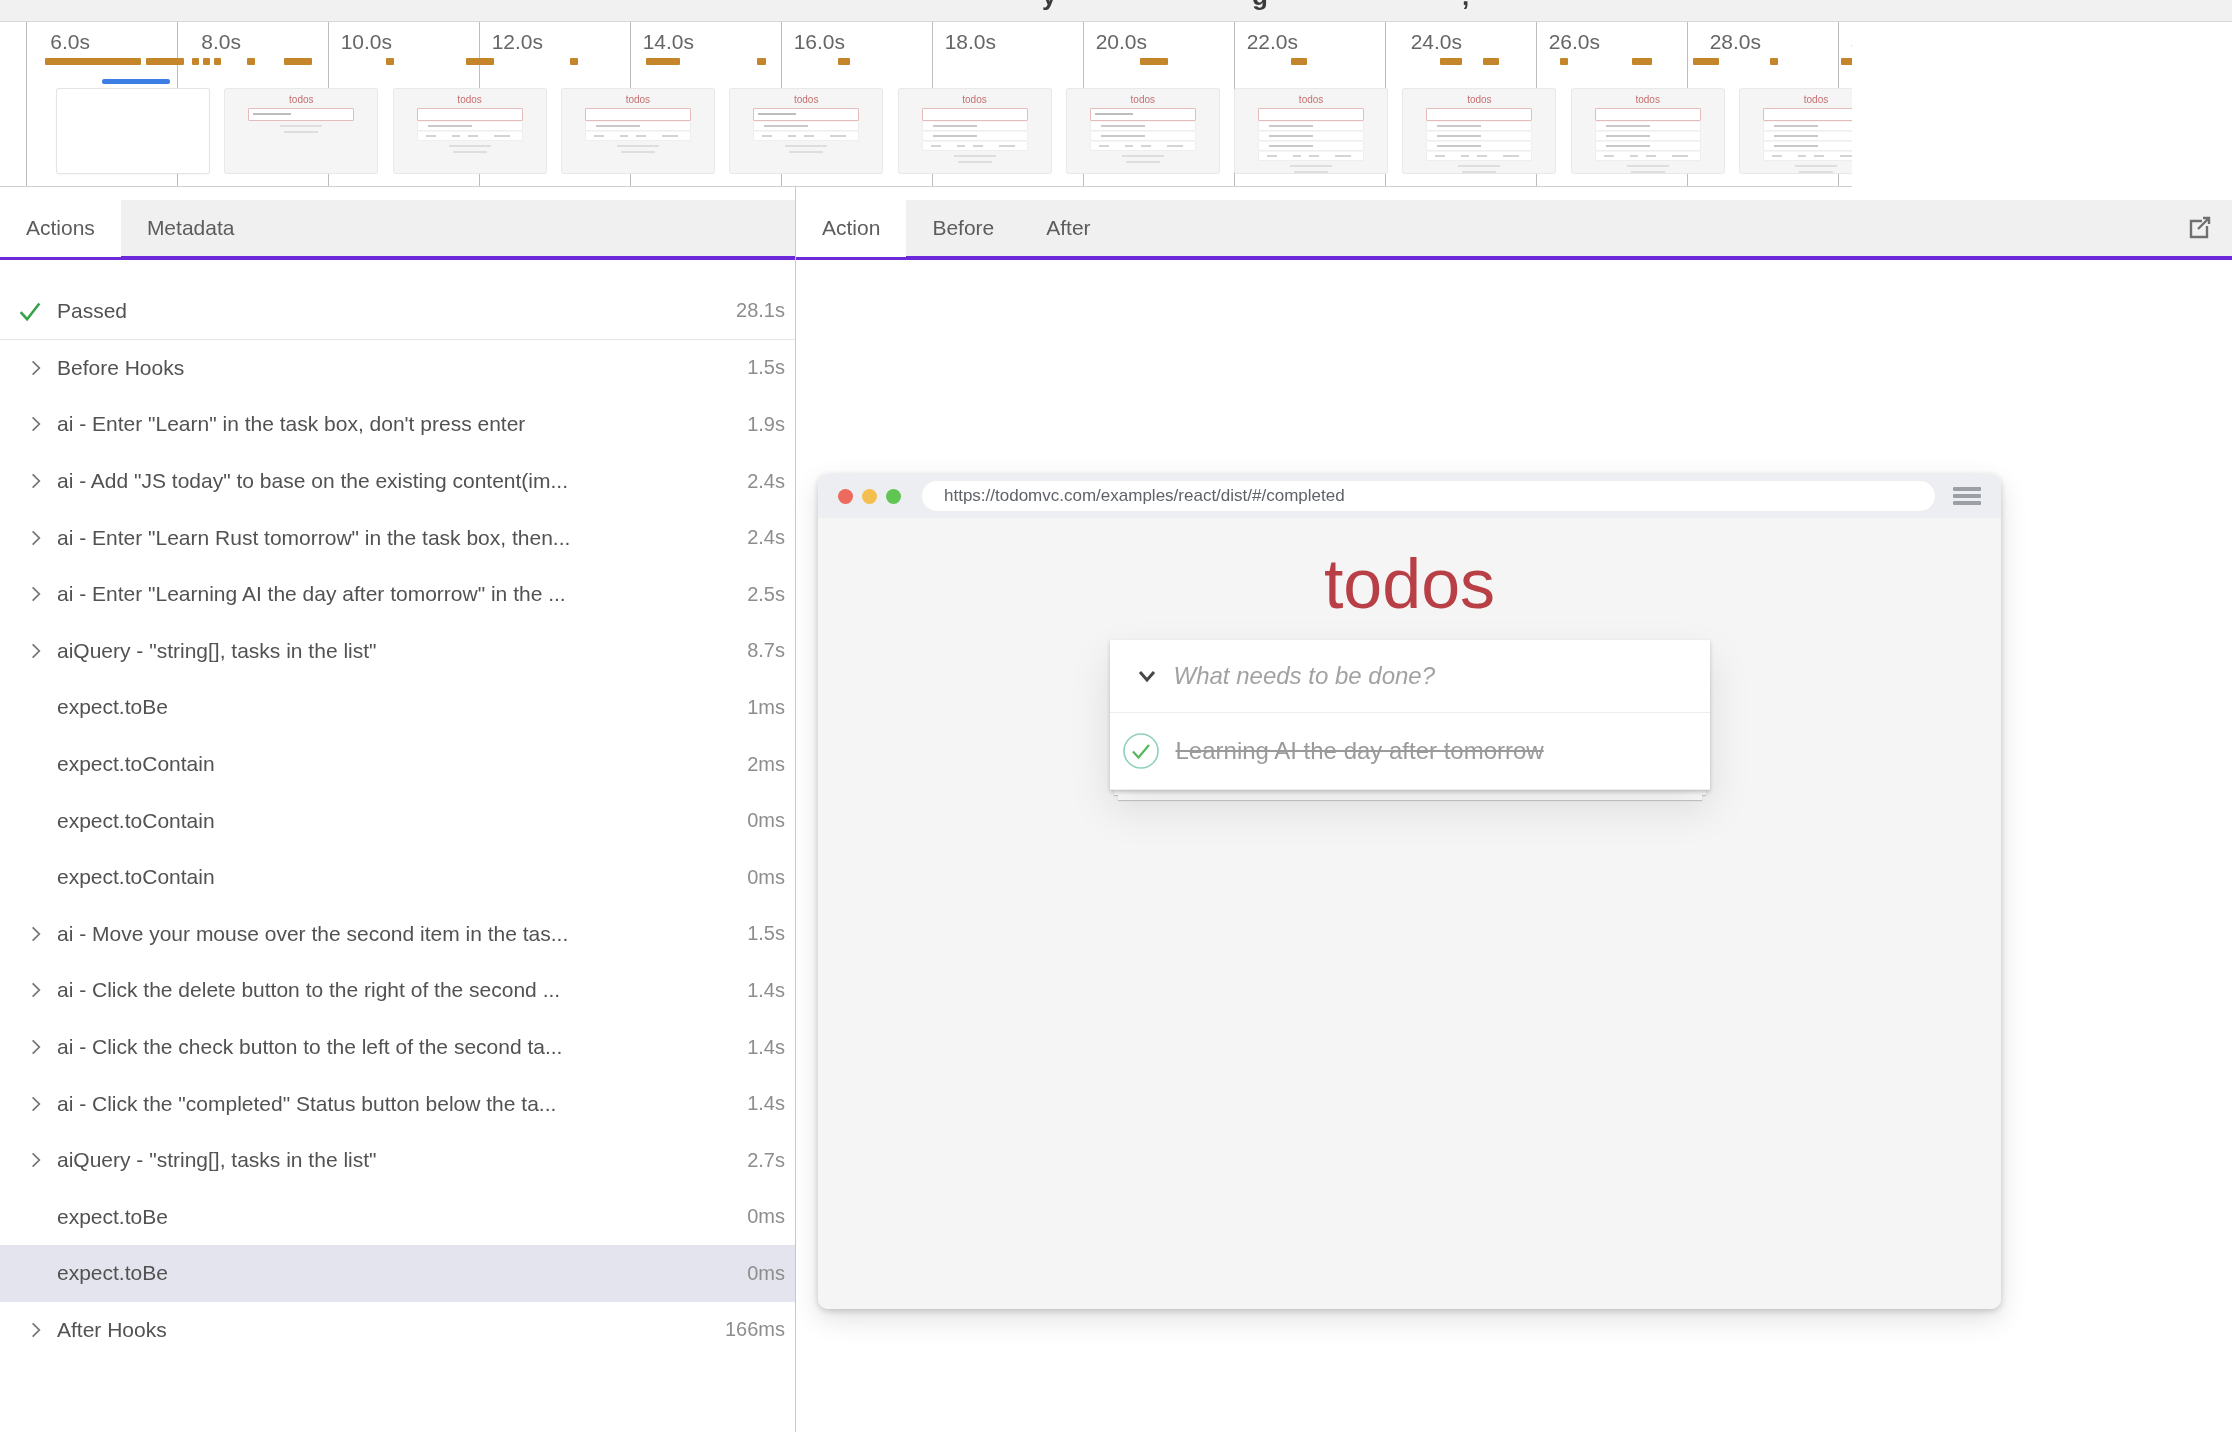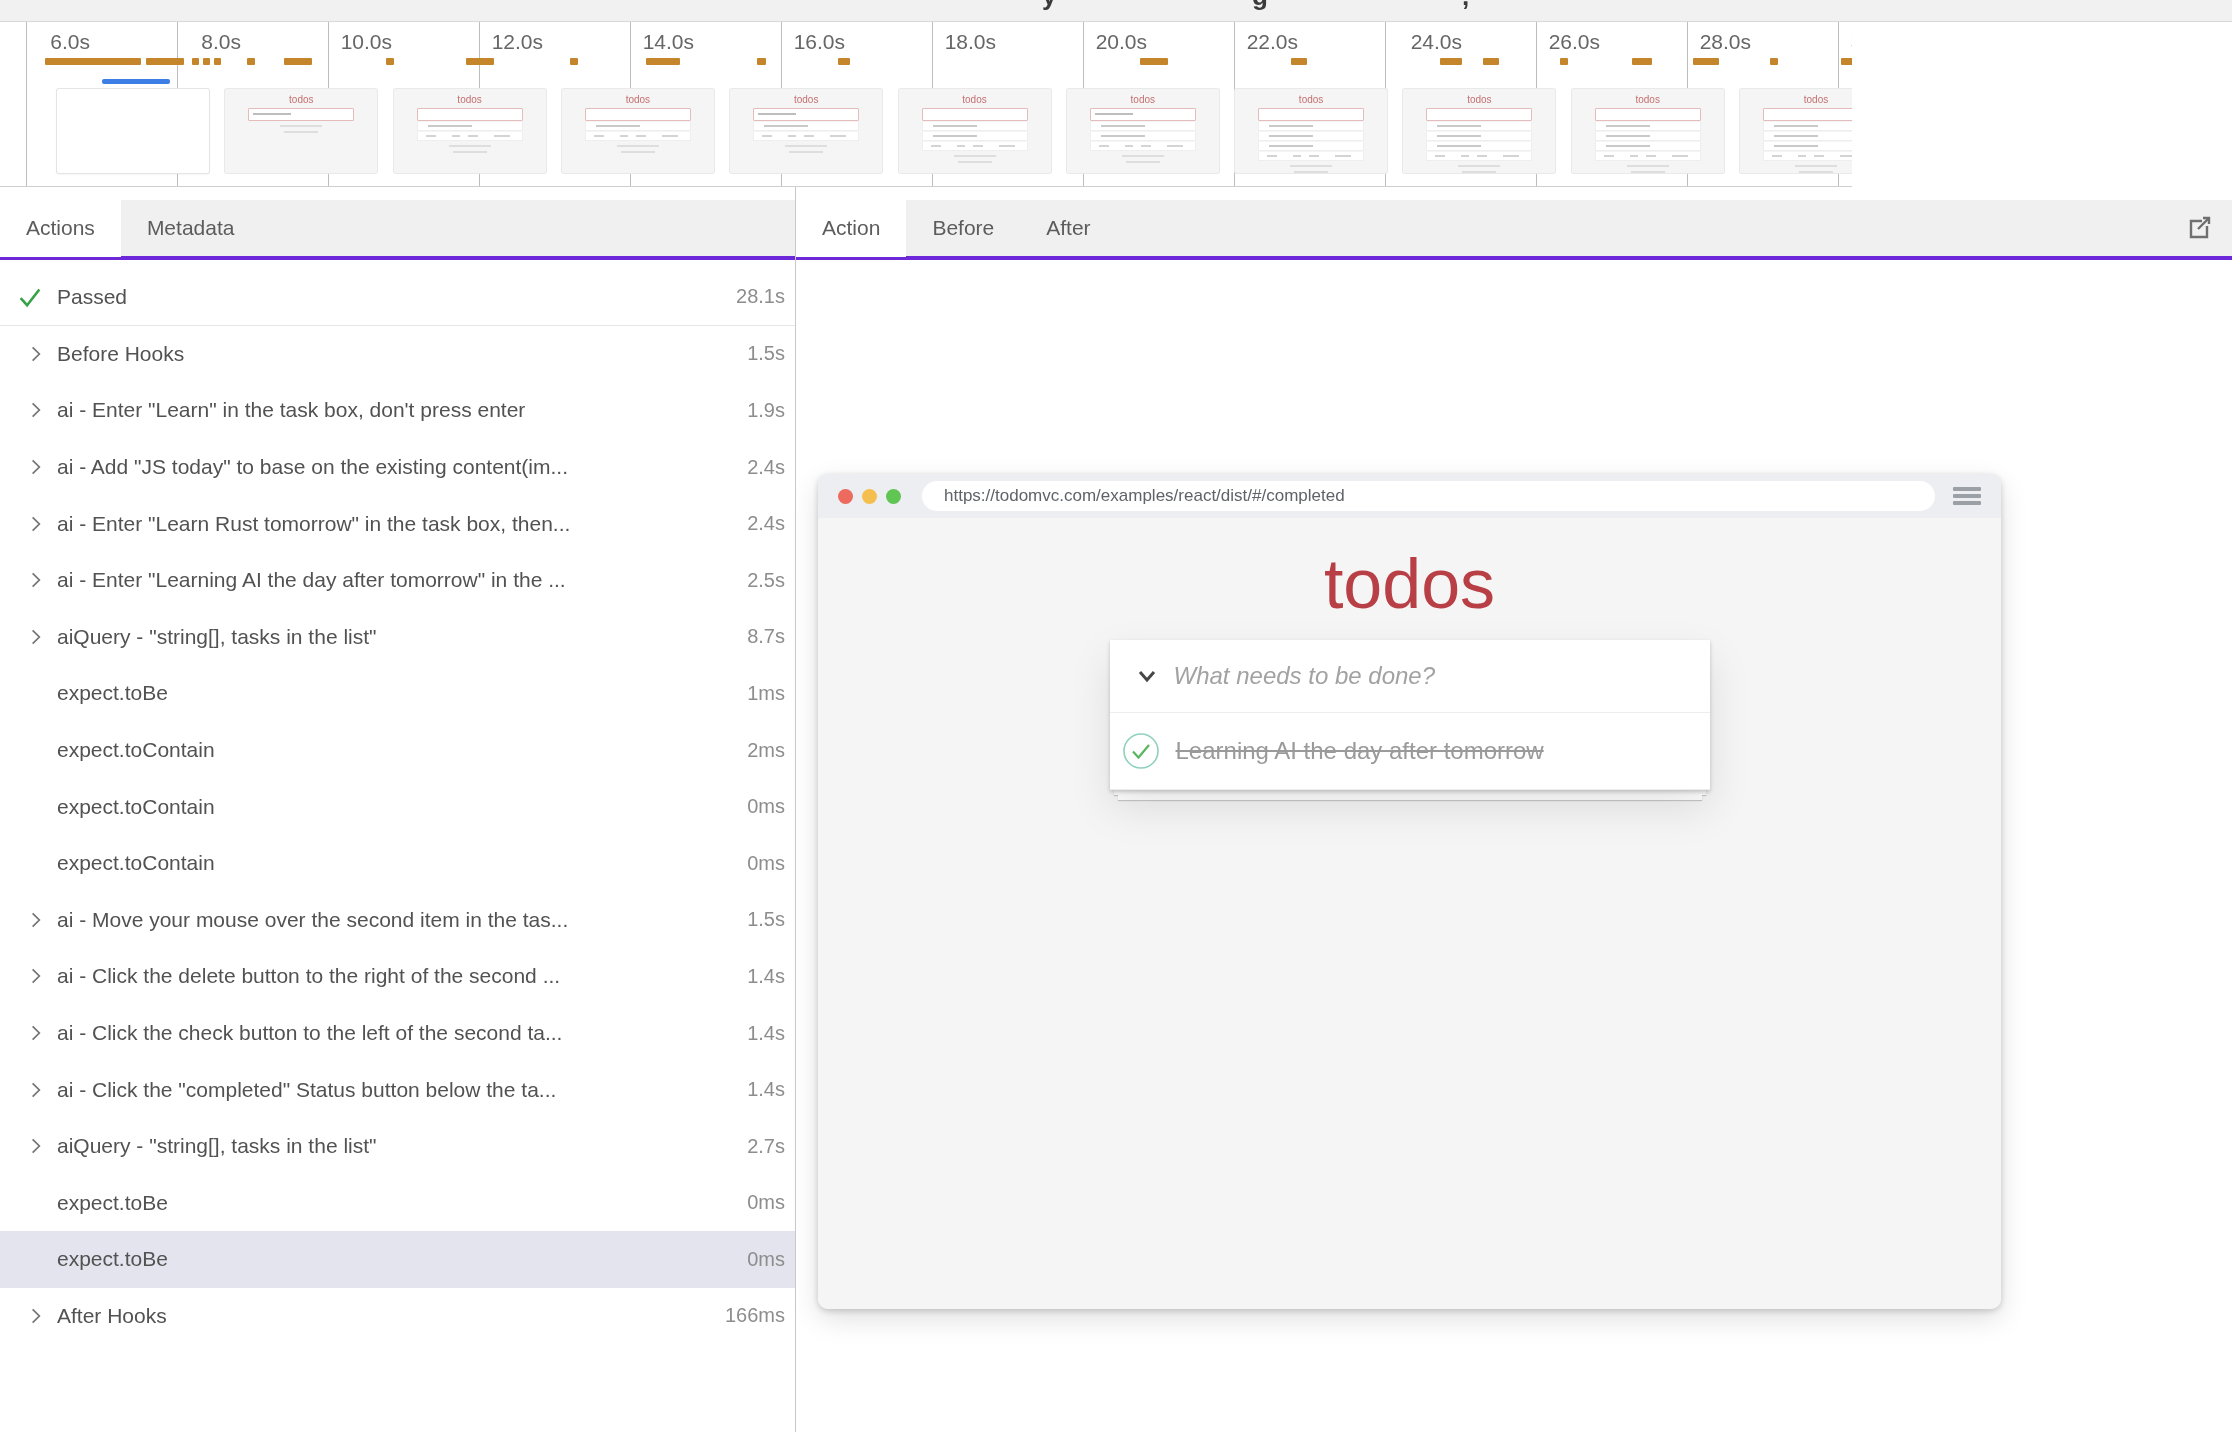--- a/index.html
+++ b/index.html
@@ -35,21 +35,21 @@
   .t-foot.l1{width:42px}.t-foot.l2{width:34px}
   
   .main{position:absolute;left:0;top:187px;right:0;bottom:0;display:flex;}
   .left-panel{width:796px;flex:none;border-right:1px solid #c9c9c9;padding-top:13px;box-sizing:border-box;background:#fff;}
   .right-panel{flex:1;padding-top:13px;box-sizing:border-box;background:#fff;position:relative;}
   .tabbar{height:56px;background:#f0f0f0;border-bottom:4px solid #6d28d9;display:flex;align-items:stretch;position:relative;}
   .tab{display:flex;align-items:center;padding:0 26px;font-size:21px;color:#5c5c5c;cursor:default;}
   .tab.active{background:#fff;margin-bottom:-1px;border-bottom:1px solid #fff;}
   .iconbtn{position:absolute;right:16px;top:11px;width:34px;height:34px;display:flex;align-items:center;justify-content:center;}
   
-  .action-list{padding-top:9px;}
+  .action-list{padding-top:23px;}
   .arow{position:relative;height:56.6px;display:flex;align-items:center;padding-left:57px;box-sizing:border-box;}
   .arow.passed-row{border-bottom:1px solid #e6e6e6;}
   .arow.selected{background:#e4e4ef;}
   .albl{font-size:21px;color:#525252;white-space:nowrap;overflow:hidden;max-width:645px;}
   .adur{position:absolute;right:10px;font-size:20px;color:#8d8d8d;}
   .chev{position:absolute;left:24px;top:50%;transform:translateY(-50%);line-height:0;}
   .pcheck{position:absolute;left:16px;top:50%;transform:translateY(-50%);line-height:0;}
   
   .bwindow{position:relative;margin:214px 0 0 22px;width:1183px;height:835px;border-radius:10px;
     overflow:hidden;box-shadow:0 2px 6px rgba(0,0,0,.18),0 10px 28px rgba(0,0,0,.12);background:#f5f5f5;}
@@ -111,21 +111,21 @@
     <div class="tick-label" style="right: 856px;">18.0s</div>
     <div class="gridline" style="left: 1536px;"></div>
     <div class="tick-label" style="right: 705px;">20.0s</div>
     <div class="gridline" style="left: 1687px;"></div>
     <div class="tick-label" style="right: 554px;">22.0s</div>
     <div class="gridline" style="left: 1838px;"></div>
     <div class="tick-label" style="right: 390px;">24.0s</div>
     <div class="gridline" style="left: 1989px;"></div>
     <div class="tick-label" style="right: 252px;">26.0s</div>
     <div class="gridline" style="left: 2140px;"></div>
-    <div class="tick-label" style="right: 101px;">28.0s</div>
+    <div class="tick-label" style="right: 91px;">28.0s</div>
     <div class="tick-label" style="right: -50px;">30.0s</div>
     <div class="amark" style="left: 45px; width: 96px; background: rgb(197, 134, 43);"></div>
     <div class="amark" style="left: 146px; width: 38px; background: rgb(197, 134, 43);"></div>
     <div class="amark" style="left: 192px; width: 7px; background: rgb(197, 134, 43);"></div>
     <div class="amark" style="left: 203px; width: 7px; background: rgb(197, 134, 43);"></div>
     <div class="amark" style="left: 214px; width: 7px; background: rgb(197, 134, 43);"></div>
     <div class="amark" style="left: 247px; width: 8px; background: rgb(197, 134, 43);"></div>
     <div class="amark" style="left: 284px; width: 28px; background: rgb(197, 134, 43);"></div>
     <div class="amark" style="left: 386px; width: 8px; background: rgb(197, 134, 43);"></div>
     <div class="amark" style="left: 466px; width: 28px; background: rgb(197, 134, 43);"></div>

